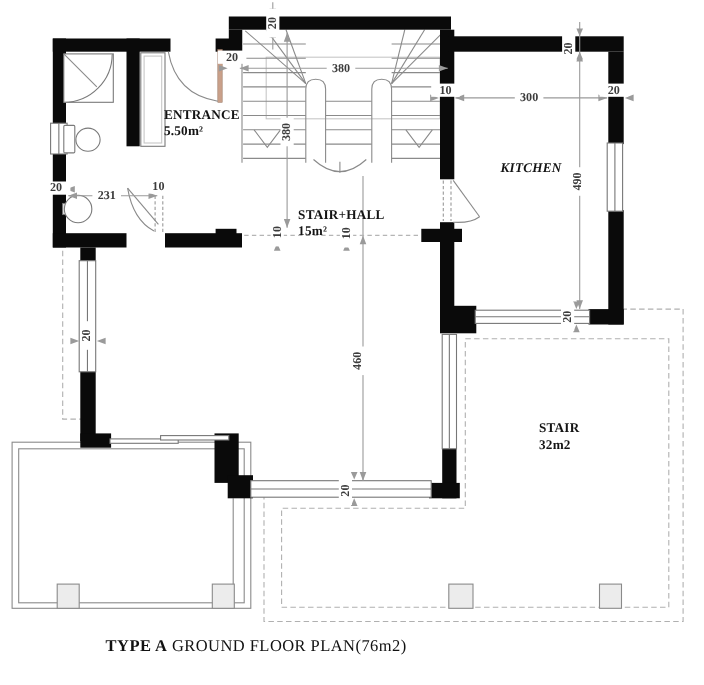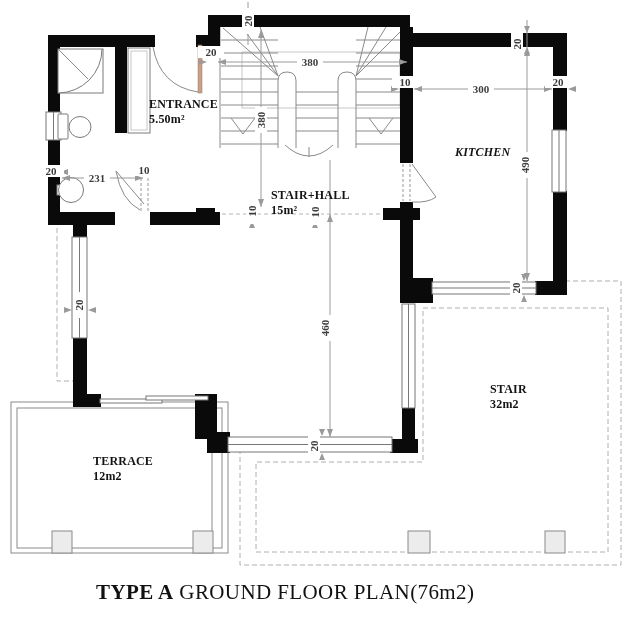--- a/index.html
+++ b/index.html
@@ -19,21 +19,21 @@
   .arr{fill:#9a9a9a;stroke:none;}
   .fix{stroke:#7a7a7a;stroke-width:1;fill:#fff;}
   .leaf{fill:var(--door_leaf,#c9a08a);stroke:#9a7a66;stroke-width:.5;}
   .col{fill:#ececec;stroke:#8a8a8a;stroke-width:1;}
   
   .room{position:absolute;font-weight:bold;font-size:12px;line-height:15px;color:#141414;
         letter-spacing:.2px;white-space:nowrap;}
   .dim{position:absolute;display:inline-block;width:26px;height:12px;line-height:12px;
        text-align:center;font-weight:bold;font-size:11px;color:#3c3c3c;background:#fff;}
   .dim.rot{transform:rotate(-90deg);}
-  .title{position:absolute;left:96px;top:580px;font-size:21px;color:#111;white-space:nowrap;
+  .title{position:absolute;left:96px;top:580px;font-size:15px;color:#111;white-space:nowrap;
          letter-spacing:.4px;}
   .title .t1{font-weight:bold;}
   .title .t2{font-weight:normal;}
 </style>
 </head>
 <body>
 
 <div id="plan">
 
   <svg width="640" height="623" viewBox="0 0 640 623">
@@ -244,24 +244,20 @@
   </div>
   <div class="room" style="left:271px;top:164px;margin-top:24px;">
     <div>STAIR+HALL</div>
     <div>15m²</div>
   </div>
   <div class="room" style="left:455px;top:145px;font-style:italic;">
     <div>KITCHEN</div>
   </div>
   <div class="room" style="left:203px;top:279px;">
   </div>
-  <div class="room" style="left:93px;top:454px;">
-    <div>TERRACE</div>
-    <div>12m2</div>
-  </div>
   <div class="room" style="left:490px;top:382px;">
     <div>STAIR</div>
     <div>32m2</div>
   </div>
 
   <span class="dim" style="left:297px;top:56px;">380</span>
   <span class="dim" style="left:468px;top:83px;">300</span>
   <span class="dim" style="left:84px;top:172px;">231</span>
   <span class="dim rot" style="left:248px;top:114px;">380</span>
   <span class="dim rot" style="left:512px;top:159px;">490</span>

